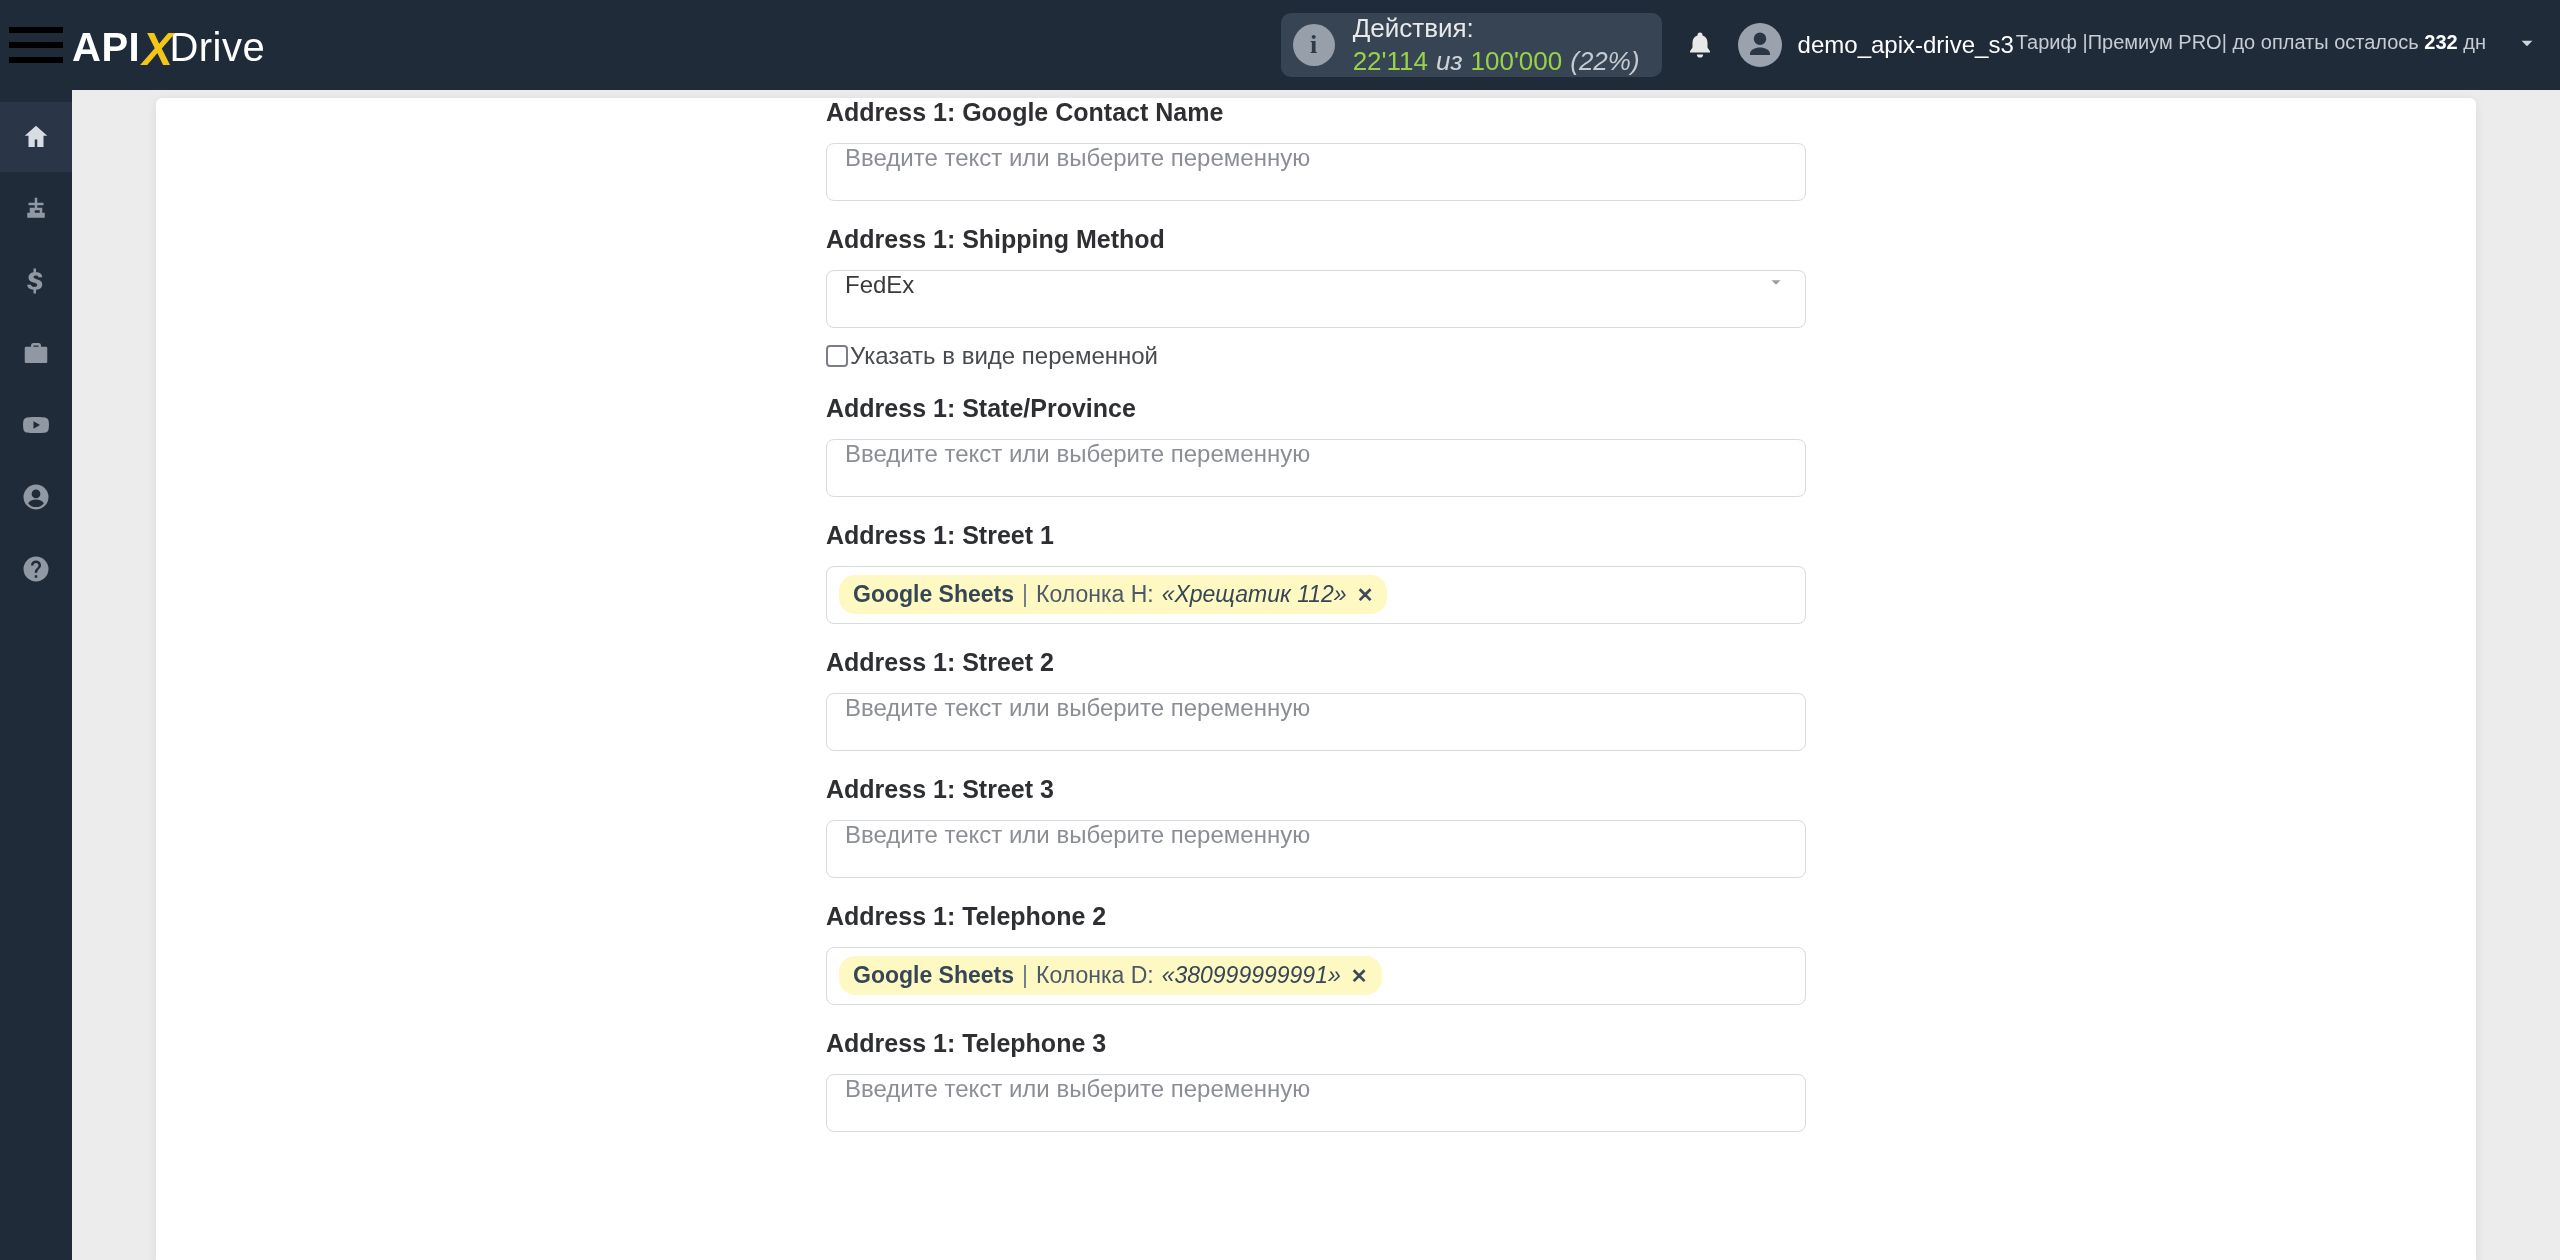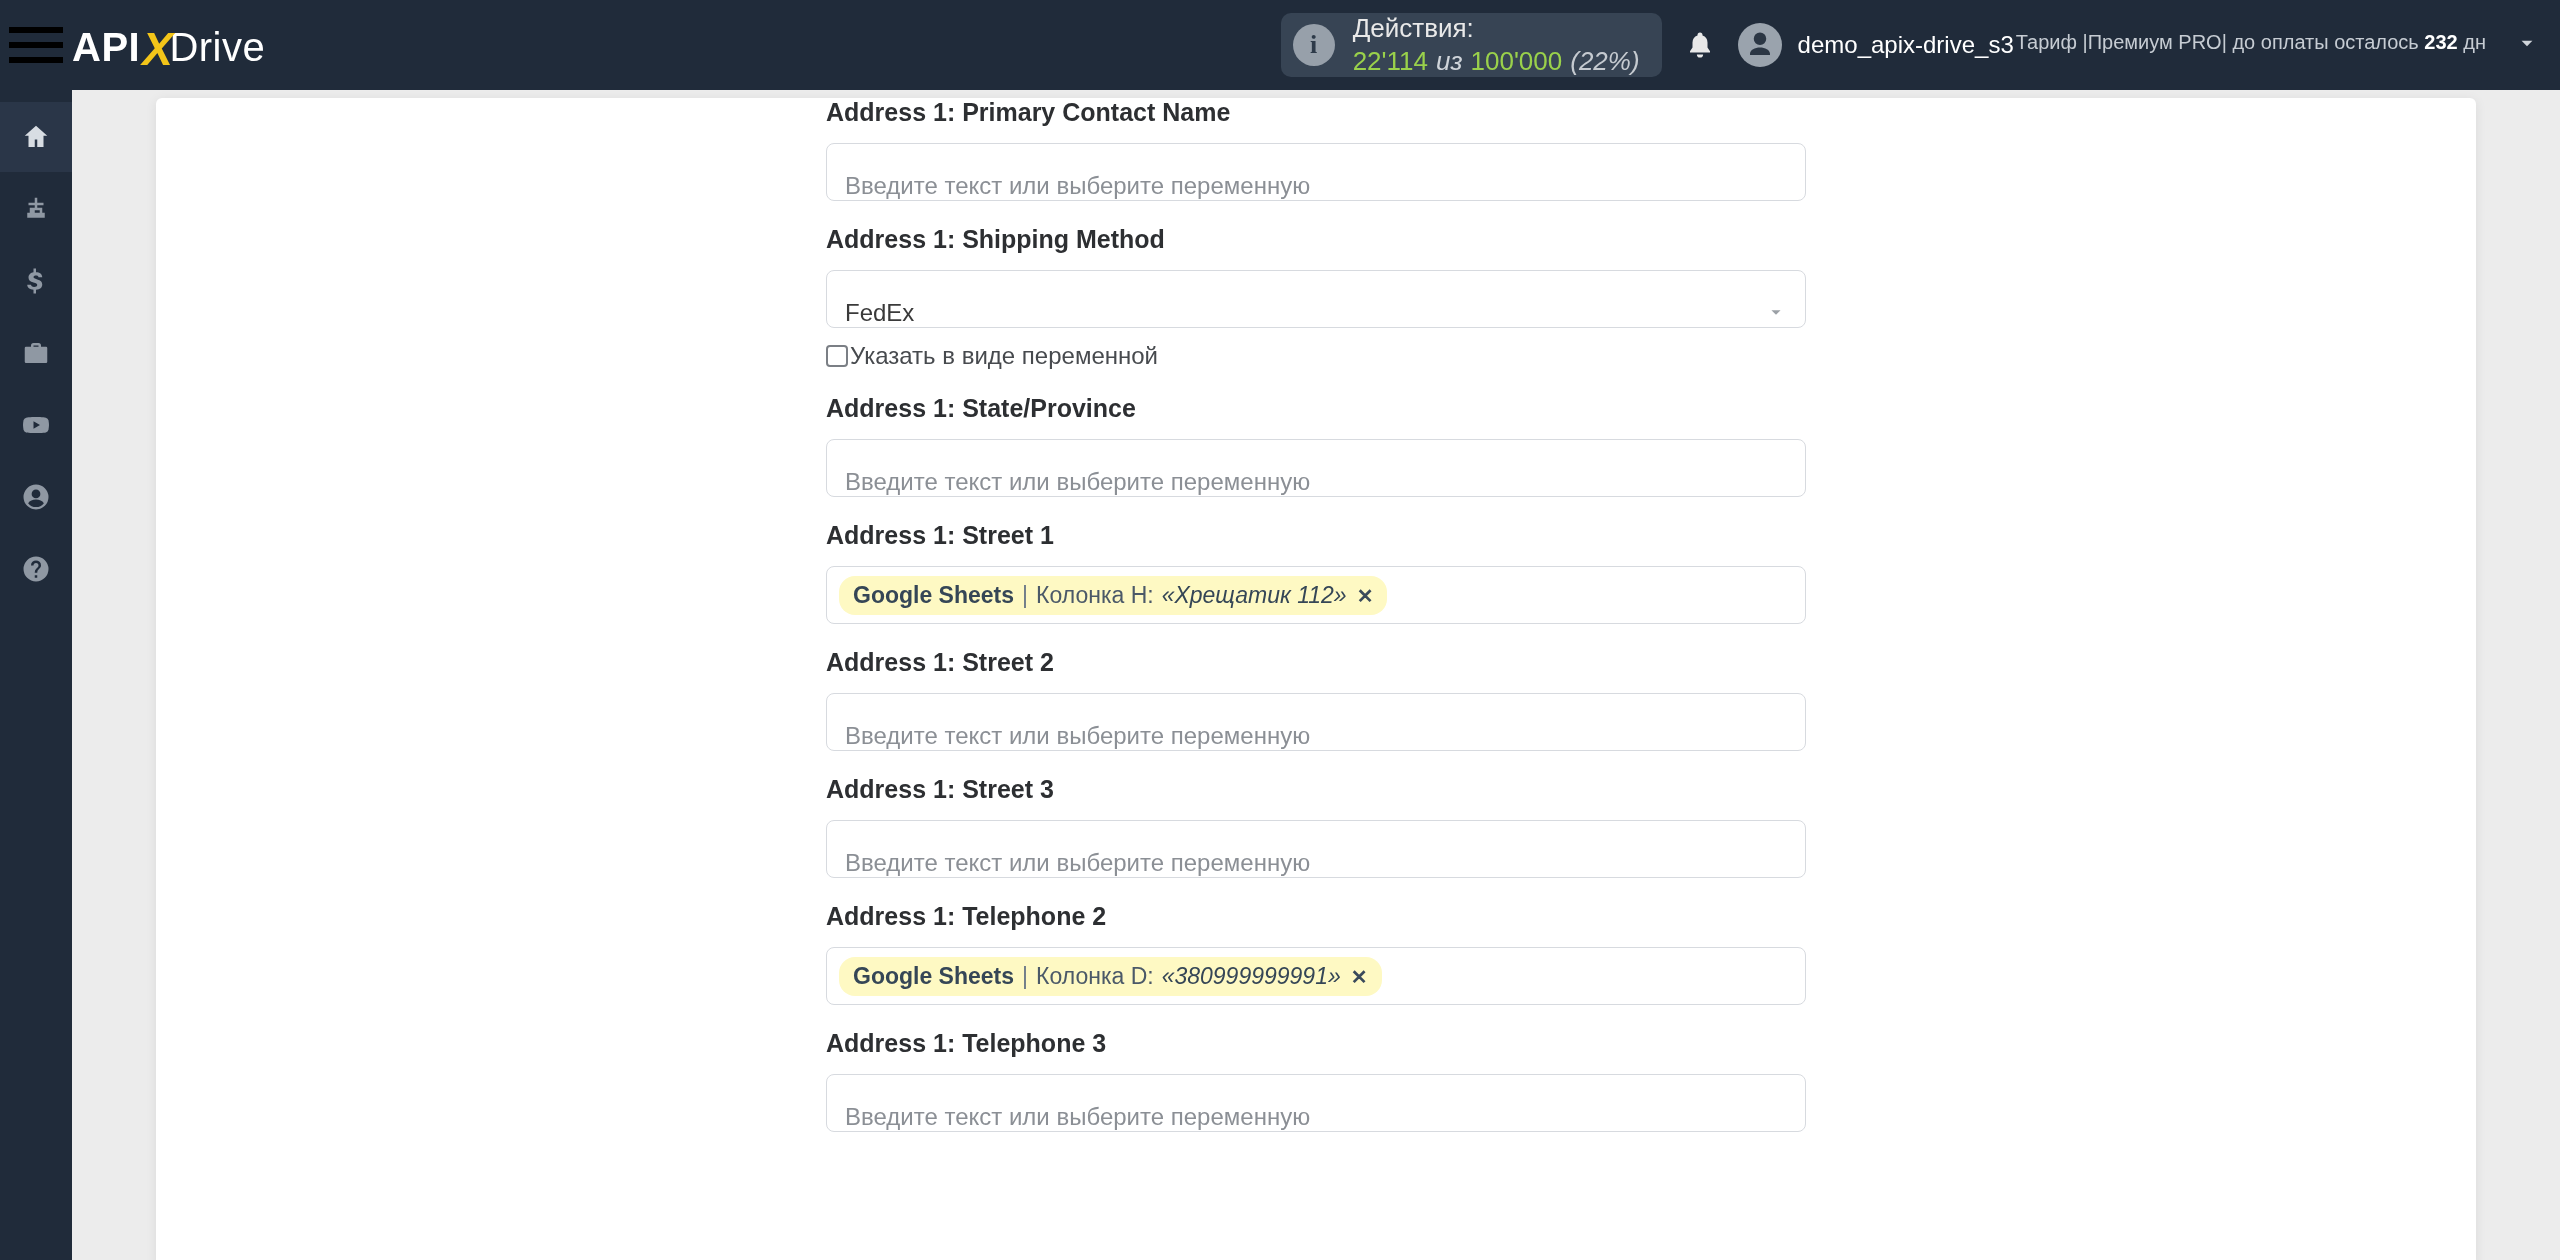--- a/index.html
+++ b/index.html
@@ -43,21 +43,21 @@
 
   
   .page{position:absolute;left:72px;top:90px;right:0;bottom:0;display:flex;justify-content:center;overflow:hidden}
   .card-wrap{width:100%;max-width:2420px;padding:0 50px}
   .card{background:#fff;border-radius:6px;box-shadow:0 2px 12px rgba(0,0,0,.08);padding:0 0 60px 0;height:100%;overflow:visible}
 
   .form{width:980px;margin:0 auto;padding-top:0}
   .grp{margin-top:24px}
   .grp:first-child{margin-top:8px}
   .lbl{font-weight:700;font-size:25px;color:#2d2f32;margin-bottom:16px}
-  .field{width:100%;height:58px;border:1px solid #d7dadf;border-radius:8px;background:#fff;display:flex;align-items:flex-end;padding:0 18px}
+  .field{width:100%;height:58px;border:1px solid #d7dadf;border-radius:8px;background:#fff;display:flex;align-items:flex-start;padding:0 18px}
   .field input{border:none;outline:none;width:100%;font-size:24px;color:#555;background:transparent}
   .field input::placeholder{color:#8b8f95}
   .select{cursor:pointer;justify-content:space-between}
   .select .val{font-size:24px;color:#3a3a3a}
   .select .chev svg{width:22px;height:22px;fill:#9ba0a6}
   .chk-row{display:flex;align-items:center;gap:2px;margin-top:14px}
   .chk{width:22px;height:22px;border:2px solid #7b7f85;border-radius:4px;background:#fff}
   .chk-lbl{font-size:24px;color:#474a4e}
 
   .tagfield{flex-wrap:wrap;gap:8px;padding:8px 12px;height:auto;min-height:58px}
@@ -161,21 +161,21 @@
           <path d="M12 2a10 10 0 1 0 10 10A10 10 0 0 0 12 2zm1 17h-2v-2h2zm2.1-7.8l-.9.9A3.4 3.4 0 0 0 13 15h-2v-.5a4 4 0 0 1 1.2-2.8l1.2-1.2a1.9 1.9 0 0 0 .6-1.4 2 2 0 0 0-4 0H8a4 4 0 0 1 8 0 3.2 3.2 0 0 1-.9 2.1z"></path>
         </svg>
       </div>
   </div>
 
   <div class="page">
     <div class="card-wrap">
       <div class="card">
         <div class="form" id="form">
             <div class="grp">
-              <div class="lbl">Address 1: Primary Contact Name</div>
+              <div class="lbl">Address 1: Google Contact Name</div>
               <div class="field">
                 <input placeholder="Введите текст или выберите переменную" style="">
               </div>
             </div>
             <div class="grp">
               <div class="lbl">Address 1: Shipping Method</div>
               <div class="field select">
                 <div class="val">FedEx</div>
                 <div class="chev"><svg viewBox="0 0 24 24">
                     <path d="M7 10l5 5 5-5z"></path>

